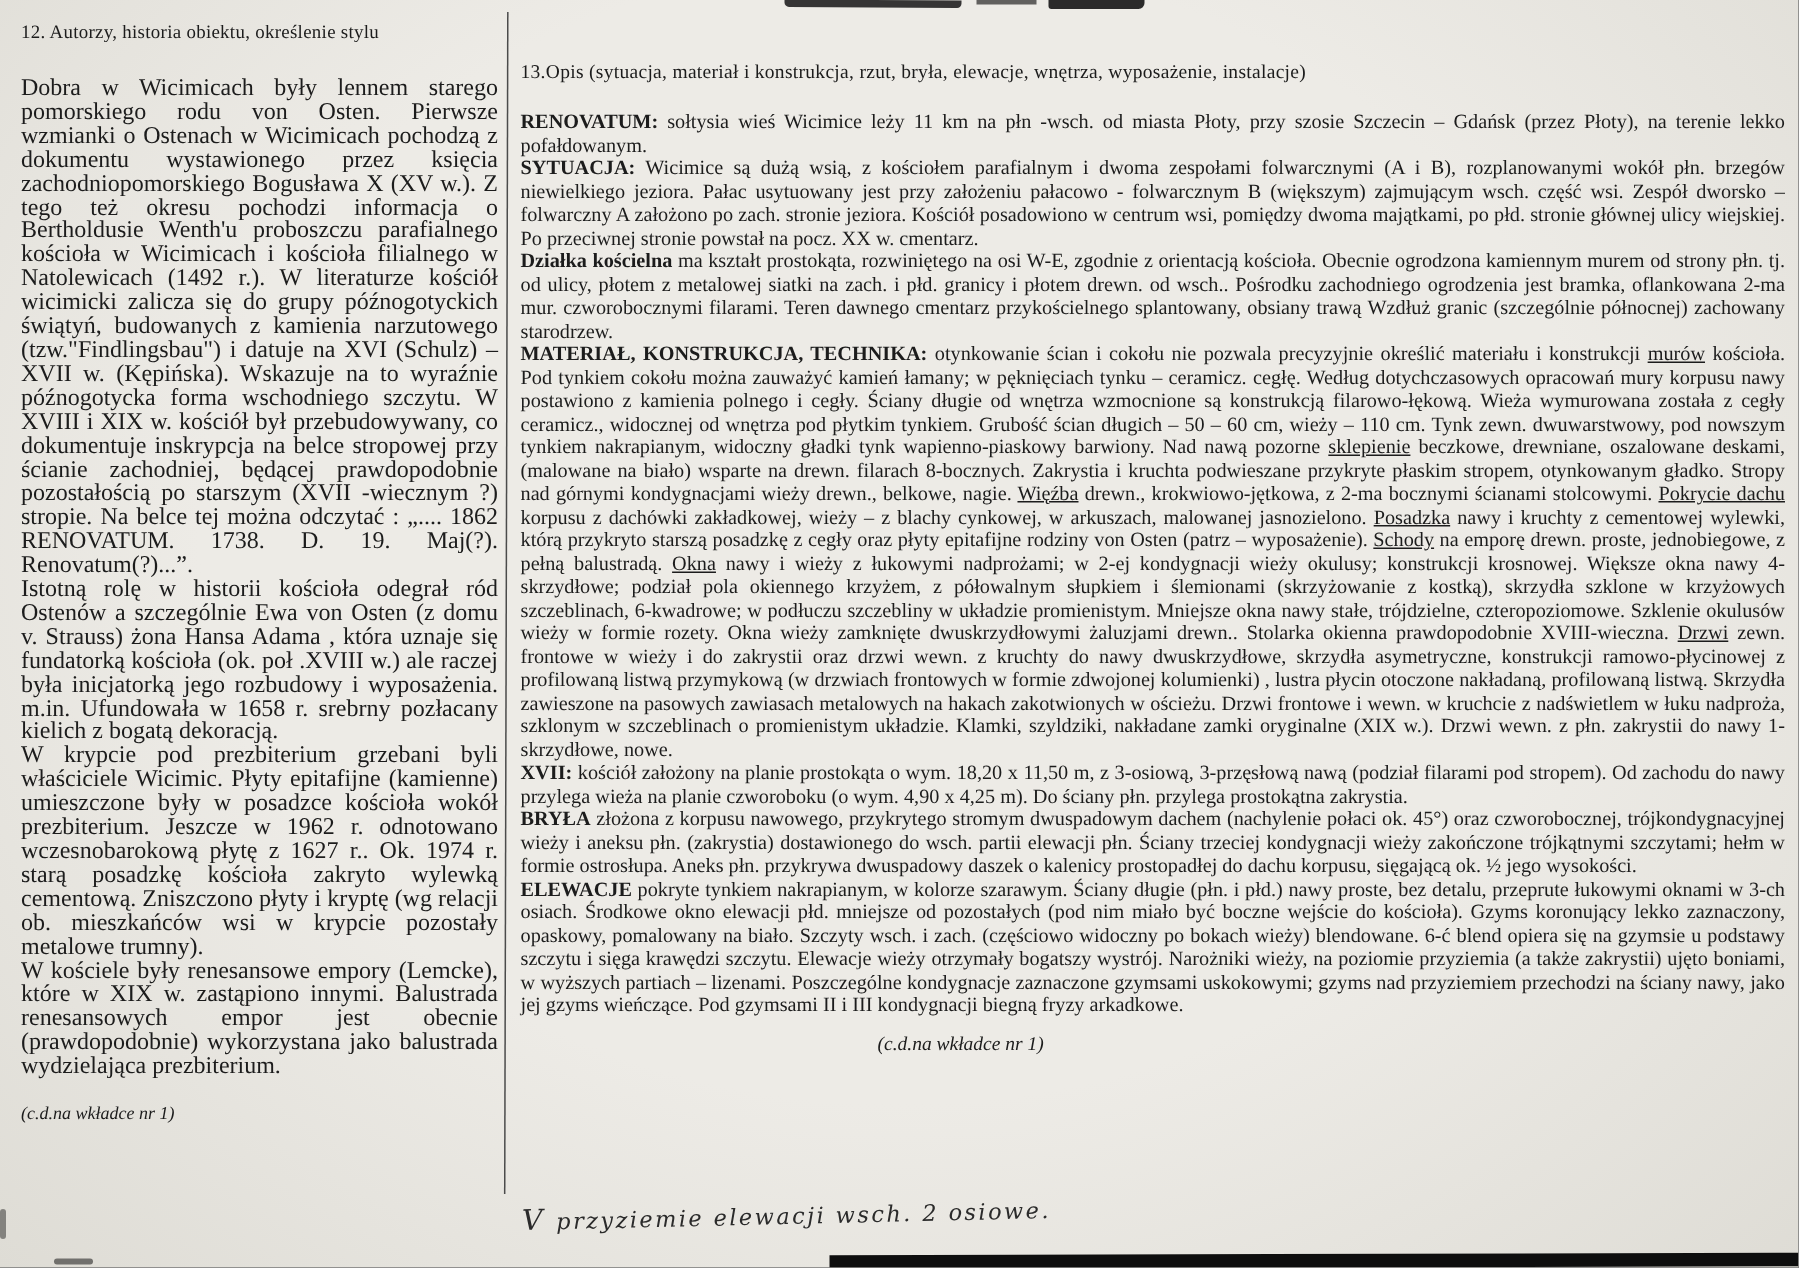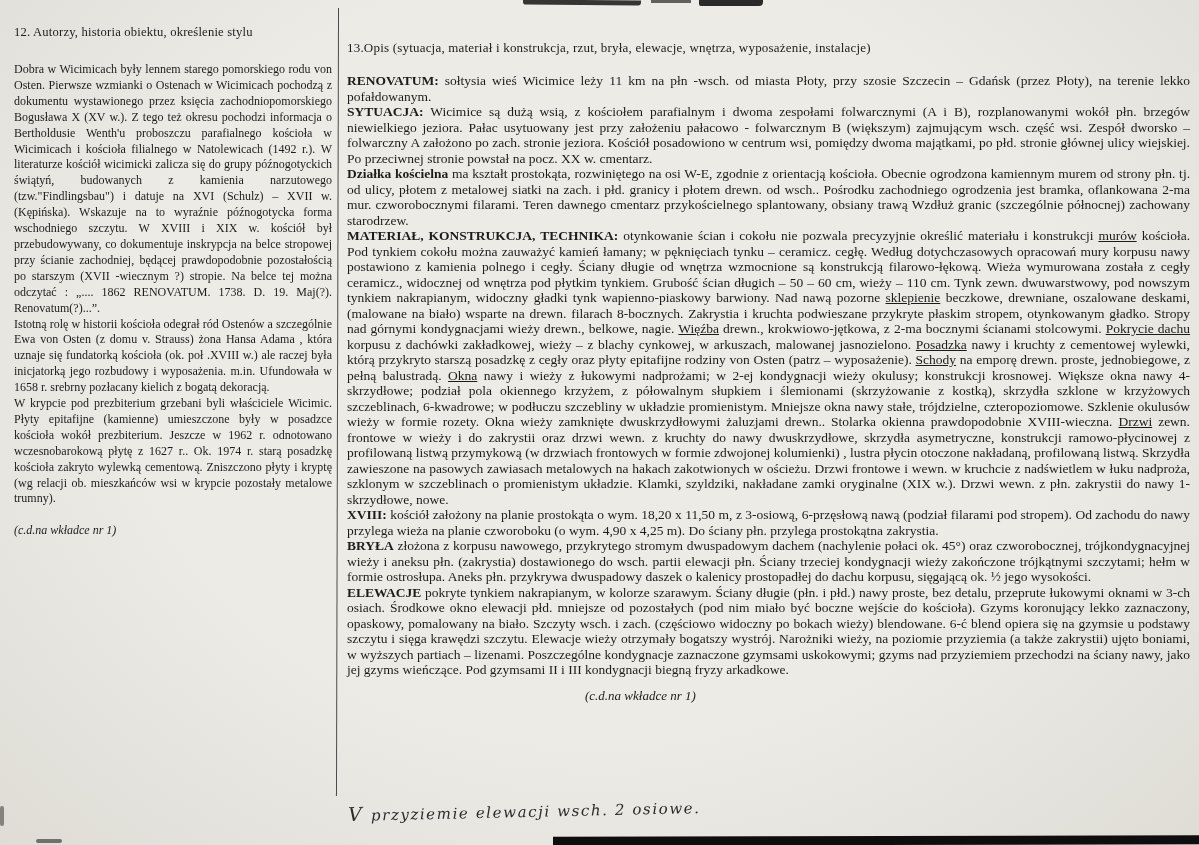--- a/index.html
+++ b/index.html
@@ -1,23 +1,23 @@
 <!DOCTYPE html>
 <html><head>
 <meta charset="utf-8">
 <style>
   html,body{margin:0;padding:0;background:#777;}
   .page{
     position:relative;width:1199px;height:845px;overflow:hidden;
     background:radial-gradient(ellipse at 50% 42%, #edebe6 55%, #dedcd5 100%);
     font-family:"Liberation Serif", serif;color:#1c1c1c;
   }
-  .col-left{position:absolute;left:14px;top:25px;width:318px;}
+  .col-left{position:absolute;left:14px;top:14px;width:318px;}
   .left-heading{font-size:12.6px;font-weight:normal;margin:0 0 22px 0;letter-spacing:.2px;}
-  .col-left .para{font-size:12px;line-height:15.9px;text-align:justify;margin:0;}
+  .col-left .para{font-size:16px;line-height:15.9px;text-align:justify;margin:0;}
   .col-left .cont-note{margin-top:16px;font-style:italic;font-size:12px;}
   .divider{position:absolute;left:337px;top:8px;width:1px;height:788px;background:#4b4b4b;transform:rotate(.15deg);}
   .col-right{position:absolute;left:347px;top:40px;width:843px;}
   .right-heading{font-size:13px;font-weight:normal;margin:0 0 17px 0;letter-spacing:.2px;}
   .col-right .para{font-size:13.5px;line-height:15.5px;text-align:justify;margin:0;}
   .b{font-weight:bold;}
   .u{text-decoration:underline;margin-top:18px;}
   .col-right .cont-note{margin-top:10px;margin-left:238px;font-style:italic;font-size:13px;}
   .handwriting{
     position:absolute;left:348px;top:799px;color:#2b2b2b;
@@ -37,34 +37,35 @@
 <body>
 
 <div class="page">
 
   <div class="col-left">
     <h2 class="left-heading">12. Autorzy, historia obiektu, określenie stylu</h2>
     <div>
         <p class="para">Dobra w Wicimicach były lennem starego pomorskiego rodu von Osten. Pierwsze wzmianki o Ostenach w Wicimicach pochodzą z dokumentu wystawionego przez księcia zachodniopomorskiego Bogusława X (XV w.). Z tego też okresu pochodzi informacja o Bertholdusie Wenth'u proboszczu parafialnego kościoła w Wicimicach i kościoła filialnego w Natolewicach (1492 r.). W literaturze kościół wicimicki zalicza się do grupy późnogotyckich świątyń, budowanych z kamienia narzutowego (tzw."Findlingsbau") i datuje na XVI (Schulz) – XVII w. (Kępińska). Wskazuje na to wyraźnie późnogotycka forma wschodniego szczytu.  W XVIII i XIX w. kościół był przebudowywany, co dokumentuje inskrypcja na belce stropowej przy ścianie zachodniej, będącej prawdopodobnie pozostałością po starszym (XVII -wiecznym ?) stropie. Na belce tej można odczytać : „.... 1862 RENOVATUM. 1738. D. 19. Maj(?). Renovatum(?)...”.</p>
         <p class="para">Istotną rolę w historii kościoła odegrał ród Ostenów a szczególnie Ewa von Osten (z domu v. Strauss) żona Hansa Adama , która uznaje się fundatorką kościoła (ok. poł .XVIII w.) ale raczej była inicjatorką jego rozbudowy i wyposażenia. m.in. Ufundowała w 1658 r. srebrny pozłacany kielich z bogatą dekoracją.</p>
         <p class="para">W krypcie pod prezbiterium grzebani byli właściciele Wicimic. Płyty epitafijne (kamienne) umieszczone były w posadzce kościoła wokół prezbiterium. Jeszcze w 1962 r. odnotowano wczesnobarokową płytę z 1627 r.. Ok. 1974 r. starą posadzkę kościoła zakryto wylewką cementową. Zniszczono płyty i kryptę (wg relacji ob. mieszkańców wsi w krypcie pozostały metalowe trumny).</p>
+        <p class="para">W kościele były renesansowe empory (Lemcke), które w XIX w. zastąpiono innymi. Balustrada renesansowych empor jest obecnie (prawdopodobnie) wykorzystana jako balustrada wydzielająca prezbiterium.</p>
       </div>
     <div class="cont-note">(c.d.na wkładce nr 1)</div>
   </div>
 
   <div class="divider"></div>
 
   <div class="col-right">
     <h2 class="right-heading">13.Opis (sytuacja, materiał i konstrukcja, rzut,  bryła,  elewacje, wnętrza, wyposażenie, instalacje)</h2>
     <div>
         <p class="para"><span class="b">RENOVATUM:</span><span> sołtysia wieś Wicimice leży 11 km na płn -wsch. od miasta Płoty, przy szosie Szczecin – Gdańsk  (przez Płoty), na terenie lekko pofałdowanym.</span></p>
         <p class="para"><span class="b">SYTUACJA:</span><span> Wicimice są dużą wsią, z kościołem parafialnym i dwoma zespołami folwarcznymi (A i B), rozplanowanymi wokół płn. brzegów niewielkiego jeziora. Pałac usytuowany jest przy założeniu pałacowo - folwarcznym B (większym) zajmującym wsch. część wsi. Zespół dworsko – folwarczny A założono po zach. stronie jeziora. Kościół posadowiono w centrum wsi, pomiędzy dwoma majątkami, po płd. stronie głównej ulicy wiejskiej. Po przeciwnej stronie powstał na pocz. XX w. cmentarz.</span></p>
         <p class="para"><span class="b">Działka kościelna</span><span>  ma kształt prostokąta, rozwiniętego na osi W-E, zgodnie z orientacją kościoła. Obecnie ogrodzona kamiennym murem od strony płn. tj. od ulicy, płotem z metalowej siatki na zach. i płd. granicy i płotem drewn. od wsch.. Pośrodku zachodniego ogrodzenia jest bramka, oflankowana 2-ma mur. czworobocznymi filarami. Teren dawnego cmentarz przykościelnego splantowany, obsiany trawą Wzdłuż granic (szczególnie północnej) zachowany starodrzew.</span></p>
         <p class="para"><span class="b">MATERIAŁ, KONSTRUKCJA, TECHNIKA:</span><span>  otynkowanie ścian i cokołu nie pozwala precyzyjnie określić materiału i konstrukcji </span><span class="u">murów</span><span>  kościoła. Pod tynkiem cokołu można zauważyć kamień łamany; w pęknięciach tynku – ceramicz. cegłę.  Według dotychczasowych opracowań mury korpusu nawy postawiono z kamienia polnego i cegły. Ściany długie od wnętrza wzmocnione są konstrukcją filarowo-łękową.  Wieża wymurowana została z cegły ceramicz., widocznej od wnętrza pod płytkim tynkiem. Grubość ścian długich – 50 – 60 cm, wieży – 110 cm. Tynk zewn. dwuwarstwowy, pod nowszym tynkiem nakrapianym, widoczny gładki tynk wapienno-piaskowy barwiony.  Nad nawą pozorne </span><span class="u">sklepienie</span><span> beczkowe, drewniane, oszalowane deskami, (malowane na biało) wsparte na drewn. filarach 8-bocznych.  Zakrystia i kruchta podwieszane przykryte płaskim stropem, otynkowanym gładko. Stropy nad górnymi kondygnacjami wieży drewn., belkowe, nagie. </span><span class="u">Więźba</span><span> drewn., krokwiowo-jętkowa, z 2-ma bocznymi ścianami stolcowymi. </span><span class="u">Pokrycie dachu</span><span> korpusu z dachówki zakładkowej, wieży – z blachy cynkowej, w arkuszach, malowanej jasnozielono. </span><span class="u">Posadzka</span><span> nawy i kruchty z cementowej wylewki, którą przykryto starszą posadzkę z cegły oraz płyty epitafijne rodziny von Osten (patrz – wyposażenie).  </span><span class="u">Schody</span><span> na emporę drewn. proste, jednobiegowe, z pełną balustradą.  </span><span class="u">Okna</span><span>  nawy i wieży z łukowymi nadprożami;  w 2-ej kondygnacji wieży okulusy; konstrukcji krosnowej. Większe okna nawy 4-skrzydłowe; podział pola okiennego krzyżem, z półowalnym słupkiem i ślemionami (skrzyżowanie z kostką), skrzydła szklone w krzyżowych szczeblinach, 6-kwadrowe;  w podłuczu szczebliny w układzie promienistym. Mniejsze okna nawy stałe, trójdzielne, czteropoziomowe. Szklenie okulusów wieży w formie rozety. Okna wieży zamknięte dwuskrzydłowymi żaluzjami drewn.. Stolarka okienna prawdopodobnie XVIII-wieczna.  </span><span class="u">Drzwi</span><span> zewn. frontowe w wieży i do zakrystii oraz drzwi wewn. z kruchty do nawy dwuskrzydłowe, skrzydła asymetryczne, konstrukcji ramowo-płycinowej z profilowaną listwą przymykową (w drzwiach frontowych w formie zdwojonej kolumienki) , lustra płycin otoczone nakładaną, profilowaną listwą. Skrzydła zawieszone na pasowych zawiasach metalowych na hakach zakotwionych w ościeżu. Drzwi frontowe i wewn. w kruchcie z nadświetlem w łuku  nadproża, szklonym w szczeblinach o promienistym układzie. Klamki, szyldziki, nakładane zamki oryginalne (XIX w.). Drzwi wewn. z płn. zakrystii do nawy 1-skrzydłowe, nowe.</span></p>
-        <p class="para"><span class="b">XVIII:</span><span>  kościół założony na planie prostokąta o wym. 18,20 x 11,50 m, z 3-osiową, 6-przęsłową nawą (podział filarami pod stropem). Od zachodu do nawy przylega wieża na planie czworoboku (o wym. 4,90 x 4,25 m). Do ściany płn. przylega prostokątna zakrystia.</span></p>
+        <p class="para"><span class="b">XVII:</span><span>  kościół założony na planie prostokąta o wym. 18,20 x 11,50 m, z 3-osiową, 3-przęsłową nawą (podział filarami pod stropem). Od zachodu do nawy przylega wieża na planie czworoboku (o wym. 4,90 x 4,25 m). Do ściany płn. przylega prostokątna zakrystia.</span></p>
         <p class="para"><span class="b">BRYŁA</span><span>  złożona z korpusu nawowego, przykrytego stromym dwuspadowym dachem (nachylenie połaci ok. 45°) oraz czworobocznej, trójkondygnacyjnej wieży i aneksu płn. (zakrystia) dostawionego  do wsch. partii elewacji płn.  Ściany trzeciej kondygnacji wieży zakończone trójkątnymi szczytami; hełm w formie ostrosłupa. Aneks płn. przykrywa dwuspadowy daszek  o kalenicy prostopadłej do dachu korpusu, sięgającą ok. ½ jego wysokości.</span></p>
         <p class="para"><span class="b">ELEWACJE</span><span>  pokryte tynkiem nakrapianym, w kolorze szarawym. Ściany długie (płn. i płd.) nawy proste, bez detalu, przeprute łukowymi oknami w 3-ch osiach.  Środkowe okno elewacji płd. mniejsze od pozostałych (pod nim miało być boczne wejście do kościoła). Gzyms koronujący lekko zaznaczony, opaskowy, pomalowany na biało. Szczyty wsch. i zach. (częściowo widoczny po bokach wieży) blendowane. 6-ć blend  opiera się na gzymsie u podstawy szczytu i sięga krawędzi szczytu. Elewacje wieży otrzymały bogatszy wystrój. Narożniki wieży, na poziomie przyziemia (a także  zakrystii) ujęto boniami,  w wyższych partiach – lizenami. Poszczególne kondygnacje zaznaczone gzymsami uskokowymi; gzyms nad przyziemiem przechodzi na ściany nawy, jako jej gzyms wieńczące. Pod gzymsami II i III kondygnacji biegną fryzy arkadkowe.</span></p>
       </div>
     <div class="cont-note">(c.d.na wkładce nr 1)</div>
   </div>
 
   <div class="handwriting"><span class="hand-check">V</span><span>przyziemie  elewacji  wsch.  2 osiowe.</span></div>
 
   <div class="art art-top-1"></div>
   <div class="art art-top-2"></div>

